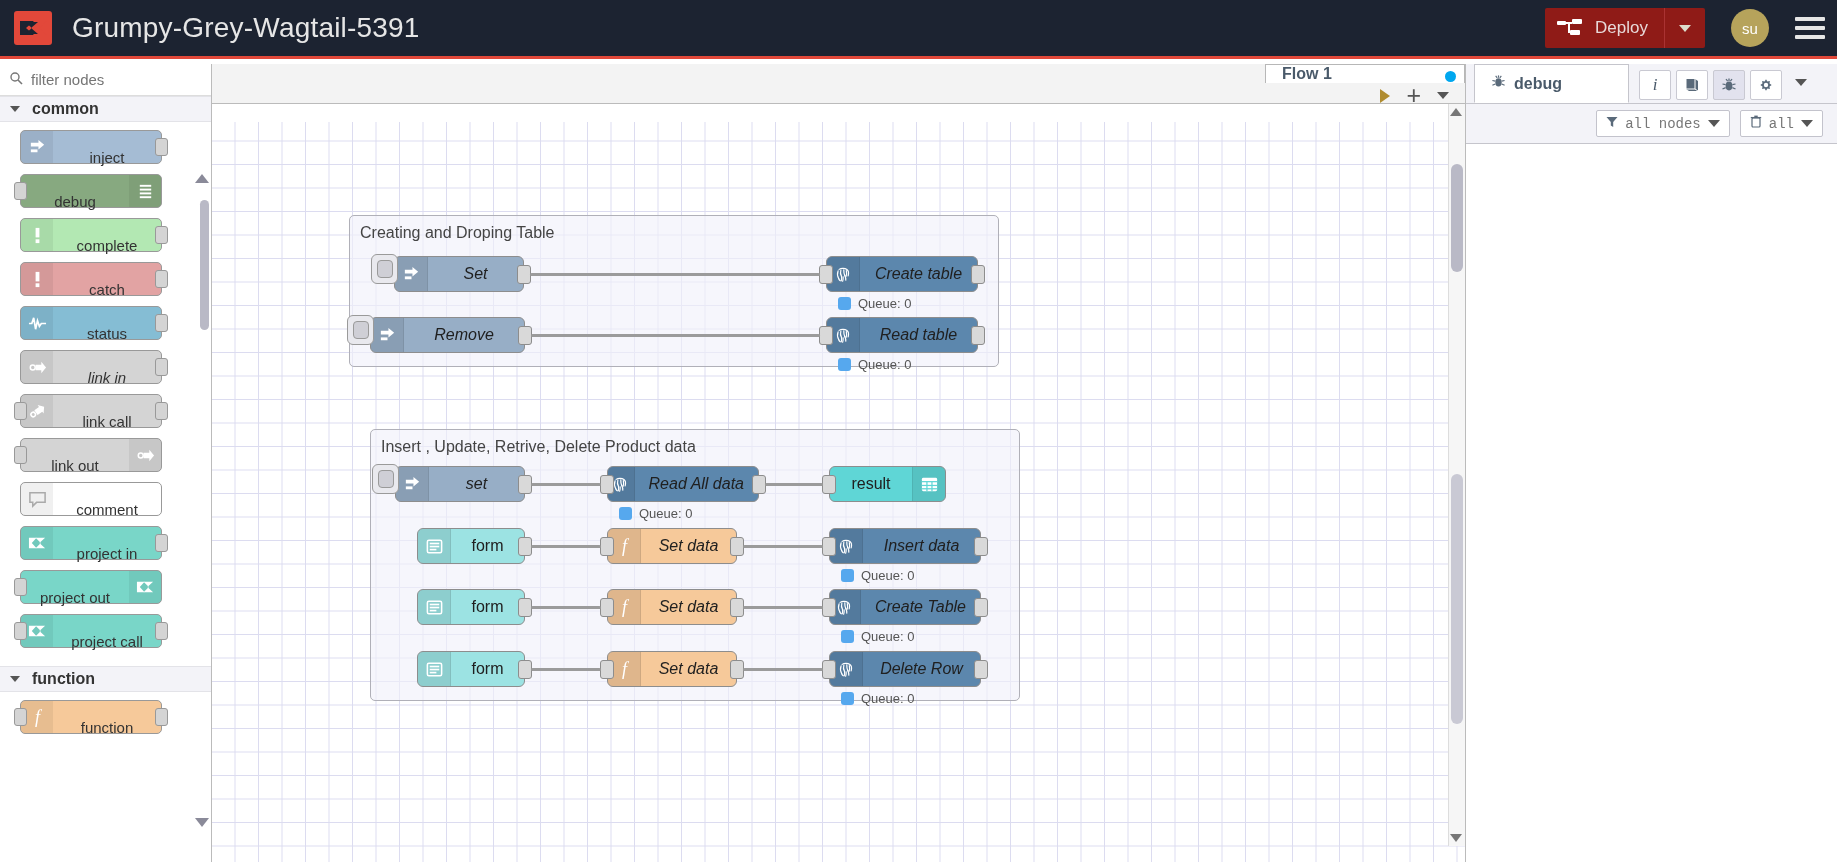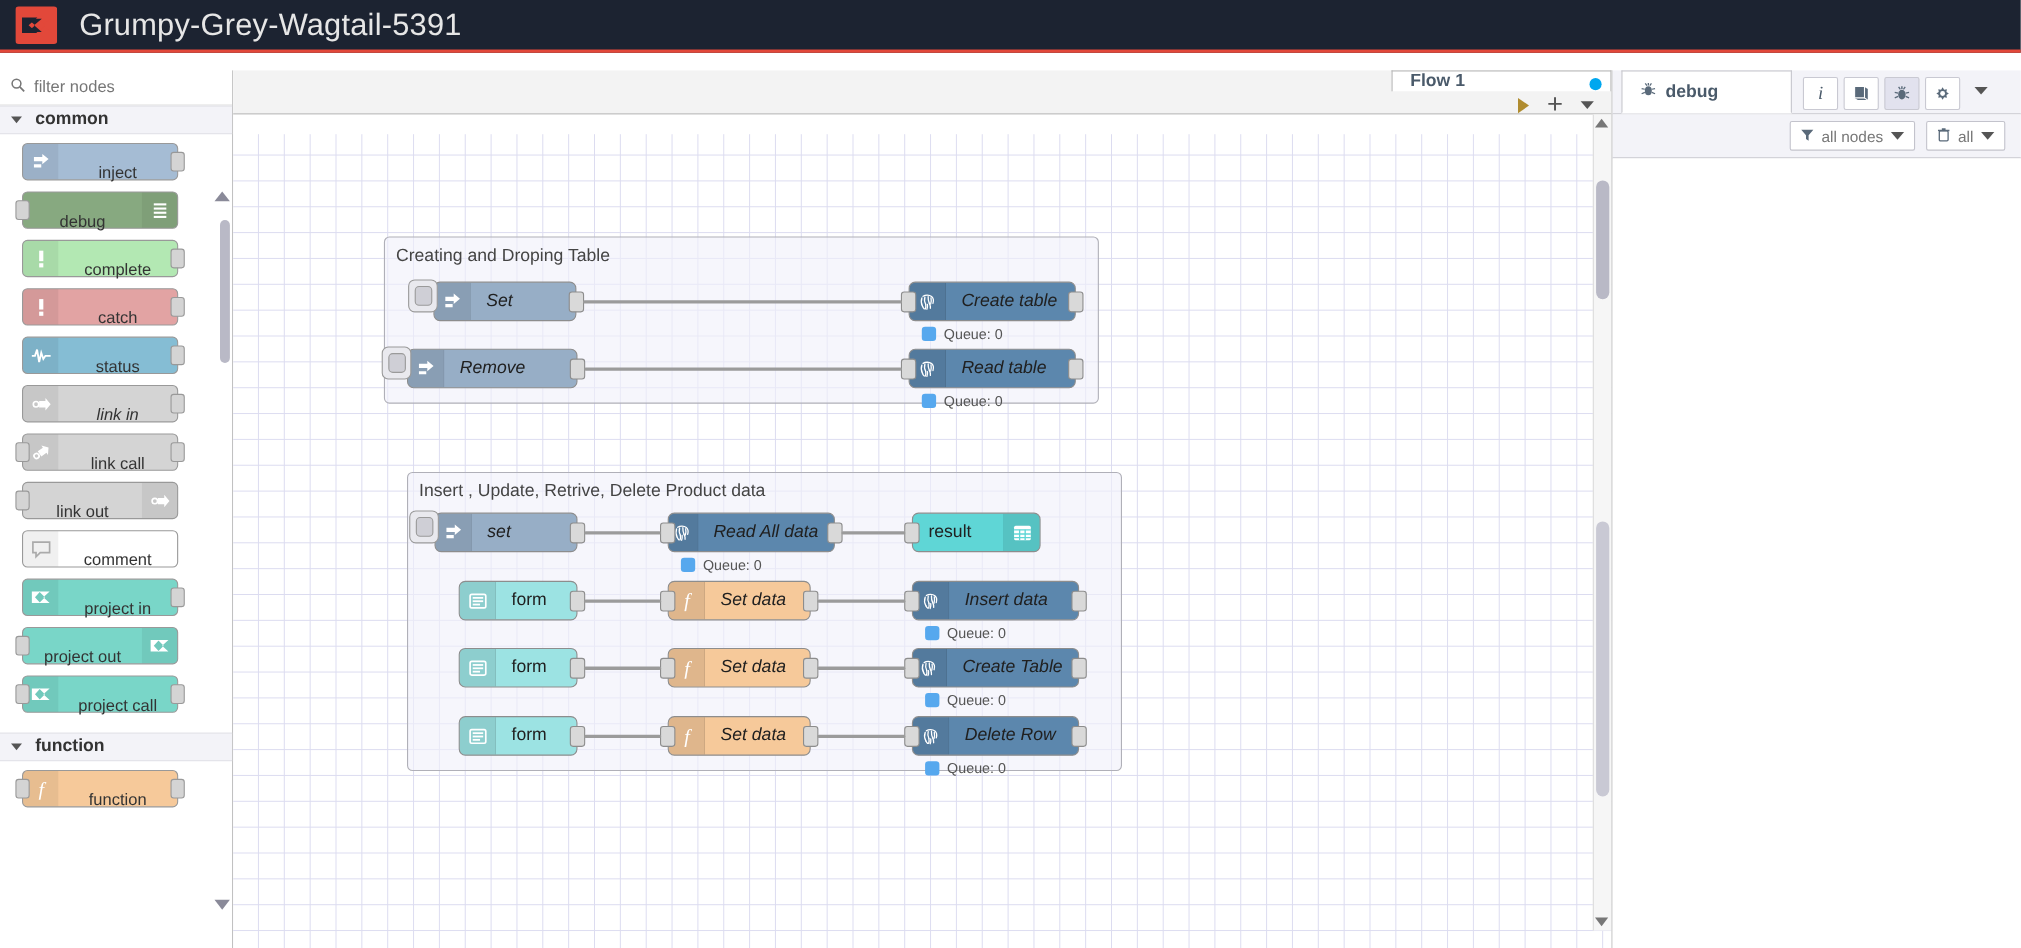--- a/index.html
+++ b/index.html
@@ -5,21 +5,21 @@
   * { box-sizing: border-box; margin: 0; padding: 0; }
   html, body {
     width: 1837px; height: 862px;
     font-family: "Liberation Sans", sans-serif;
     overflow: hidden;
     background: #fff;
   }
 
   
   #header {
-    position: absolute; top: 0; left: 0; width: 1837px; height: 48px;
+    position: absolute; top: 0; left: 0; width: 1837px; height: 59px;
     background: #1c2331; border-bottom: 3px solid #e2483a;
     display: flex; align-items: center;
   }
   #logo-mark { margin-left: 14px; width: 38px; height: 38px; position: relative; }
   #app-title {
     color: #e6e6e6; font-size: 28px; margin-left: 20px; letter-spacing: .2px;
     font-weight: 400; white-space: nowrap;
   }
   #header-right {
     margin-left: auto; display: flex; align-items: center; height: 100%;
@@ -163,21 +163,21 @@
   }
   .fnode .fn-icon {
     width: 33px; height: 100%; display: flex; align-items: center;
     justify-content: center; background: rgba(0,0,0,.09);
     border-radius: 5px 0 0 5px; border-right: 1px solid rgba(0,0,0,.08);
   }
   .fnode .fn-icon.right {
     order: 3; border-radius: 0 5px 5px 0;
     border-right: none; border-left: 1px solid rgba(0,0,0,.08);
   }
-  .fnode .fn-label { flex: 1; padding: 0 14px; white-space: nowrap; }
+  .fnode .fn-label { flex: 1; text-align: center; padding: 0 14px; white-space: nowrap; }
   .fnode .fn-label.italic { font-style: italic; }
   .fport {
     position: absolute; width: 14px; height: 19px; background: #d9d9d9;
     border: 1px solid #8d8d8d; border-radius: 3px; top: 8px;
   }
   .fport.in { left: -8px; }
   .fport.out { right: -8px; }
 
   .btn-badge {
     position: absolute; left: -24px; top: -3px; width: 27px; height: 30px;
@@ -249,20 +249,21 @@
     width: 32px; height: 30px; border: 1px solid #c9c9d2; background: #fff;
     display: flex; align-items: center; justify-content: center;
     border-radius: 2px; cursor: pointer; color: #4a5a6a; font-size: 16px;
   }
   .sb-ibtn.active { background: #e2e2ee; }
   #sb-morecaret { margin-left: 8px; padding-bottom: 6px; cursor: pointer; }
   #sb-toolbar {
     height: 40px; background: #f3f3f8; border-bottom: 1px solid #c5c5cc;
     display: flex; align-items: center; justify-content: flex-end; gap: 10px;
     padding-right: 14px;
+    font-family: Liberation Mono, monospace;
   }
   .sb-drop {
     height: 27px; border: 1px solid #c3c3cc; background: #fff; display: flex;
     align-items: center; gap: 7px; padding: 0 9px; font-size: 14px;
     color: #777; border-radius: 2px; cursor: pointer;
   }
   #sb-content { height: 718px; background: #fff; }
 </style>
 </head>
 <body>
@@ -272,20 +273,47 @@
     <svg width="38" height="38" viewBox="0 0 38 38">
       <rect x="0" y="2" width="38" height="34" rx="3" fill="#e2483a"></rect>
       <path d="M6 12 L20 12 L12 19 L20 26 L6 26 Z" fill="#1c2331"></path>
       <path d="M22 11 L34 11 L34 15 L26 19 L34 23 L34 27 L22 27 L30 19 Z" fill="#1c2331" opacity="0"></path>
       <path d="M20 12 L33 12 L25 19 L33 26 L20 26 L27 19 Z" fill="#e2483a"></path>
       <path d="M11 13 L24 13 L17 19 L24 25 L11 25 L18 19 Z" fill="#1c2331"></path>
     </svg>
   </div>
   <div id="app-title">Grumpy-Grey-Wagtail-5391</div>
 
+  <div id="header-right">
+    <div id="deploy-btn">
+      <div id="deploy-main">
+        <div id="deploy-icon">
+          <svg width="26" height="18" viewBox="0 0 26 18">
+            <rect x="0" y="2" width="9" height="4" rx="1" fill="#fff"></rect>
+            <rect x="15" y="0" width="10" height="5" rx="1" fill="#fff"></rect>
+            <rect x="13" y="11" width="10" height="5" rx="1" fill="#fff"></rect>
+            <path d="M9 4 L14 4 L14 3" stroke="#fff" stroke-width="2" fill="none"></path>
+            <path d="M9 4 L12 4 L12 13 L13 13" stroke="#fff" stroke-width="2" fill="none"></path>
+          </svg>
+        </div>
+        <span id="deploy-label">Deploy</span>
+      </div>
+      <div id="deploy-caret">
+        <span class="caret-dn"></span>
+      </div>
+    </div>
+
+    <div id="user-avatar">su</div>
+
+    <div id="menu-btn">
+      <span></span>
+        <span></span>
+        <span></span>
+    </div>
+  </div>
 </div>
 
 <div id="body">
 
   <div id="palette">
     <div id="palette-search">
       <span class="mag">
         <svg width="13" height="13" viewBox="0 0 13 13">
           <circle cx="5" cy="5" r="4" fill="none" stroke="#777" stroke-width="1.4"></circle>
           <line x1="8" y1="8" x2="12" y2="12" stroke="#777" stroke-width="1.6"></line>

